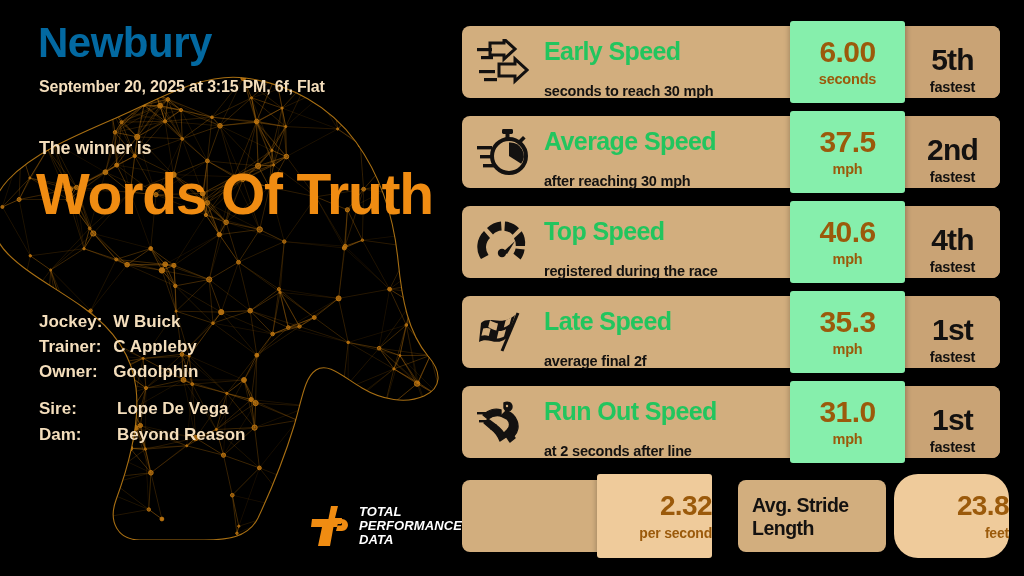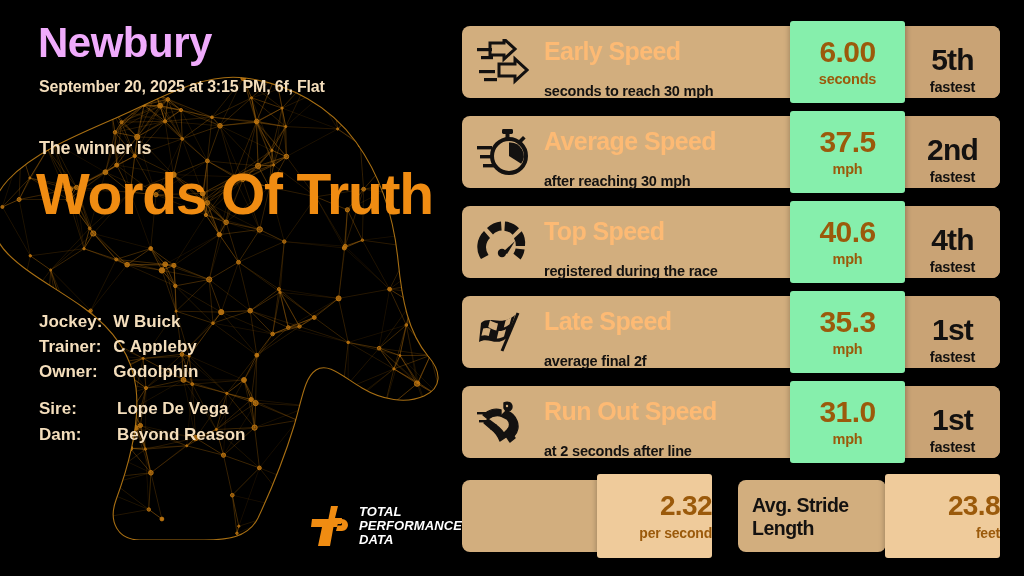--- a/index.html
+++ b/index.html
@@ -20,21 +20,21 @@
   #left-panel { position:absolute; left:0; top:0; width:460px; height:576px; }
   #horse-art {
     position:absolute; left:-10px; top:70px;
     width:470px; height:470px;
     opacity:.95; pointer-events:none;
   }
   #left-content { position:absolute; left:0; top:0; width:460px; height:576px; }
 
   #venue-title {
     position:absolute; left:38px; top:22px;
-    font-size:42px; font-weight:bold; color:#f0abfc;
+    font-size:42px; font-weight:bold; color:#0369a1;
     letter-spacing:-0.5px; line-height:1;text-align:center;
   }
   #race-meta {
     position:absolute; left:39px; top:78px;
     font-size:16px; font-weight:bold; color:#F4DEBC;
     letter-spacing:-0.2px;
   }
   #winner-label {
     position:absolute; left:39px; top:138px;
     font-size:18px; font-weight:bold; color:#F4DEBC;
@@ -85,21 +85,21 @@
     position:absolute; left:440px; top:0; width:98px; height:72px;
     background:#C9A375; border-radius:0 8px 8px 0;
   }
   .row-icon {
     position:absolute; left:12px; top:10px; width:58px; height:52px;
     display:flex; align-items:center; justify-content:center;
   }
   .row-icon svg { width:52px; height:46px; }
   .row-text { position:absolute; left:82px; top:11px; }
   .row-title {
-    font-size:25px; font-weight:bold; color:#fdba74;
+    font-size:25px; font-weight:bold; color:#22c55e;
     letter-spacing:-0.6px; line-height:1.12;
   }
   .row-sub {
     font-size:14.5px; font-weight:bold; color:#131110;
     letter-spacing:-0.2px; margin-top:18px;
   }
   .row-value {
     position:absolute; left:328px; top:-5px; width:115px; height:82px;
     background:#86efac; border-radius:3px;
     box-shadow:2px 0 5px rgba(0,0,0,.20), -2px 0 5px rgba(0,0,0,.14);
@@ -1646,20 +1646,20 @@
       <div class="stride-label-bg"></div>
       <div class="stride-value">
         <div class="big">2.32</div>
         <div class="unit">per second</div>
       </div>
     </div>
 
     <div class="stride-box" style="left:276px; width:262px;">
       <div class="stride-label-bg"></div>
       <div class="stride-label">Avg. Stride Length</div>
-      <div class="stride-value" style="left:147px;">
+      <div class="stride-value" style="left:156px;border-radius:24px;">
         <div class="big">23.8</div>
         <div class="unit">feet</div>
       </div>
     </div>
 
   </div>
 </div>
 
 </body></html>

